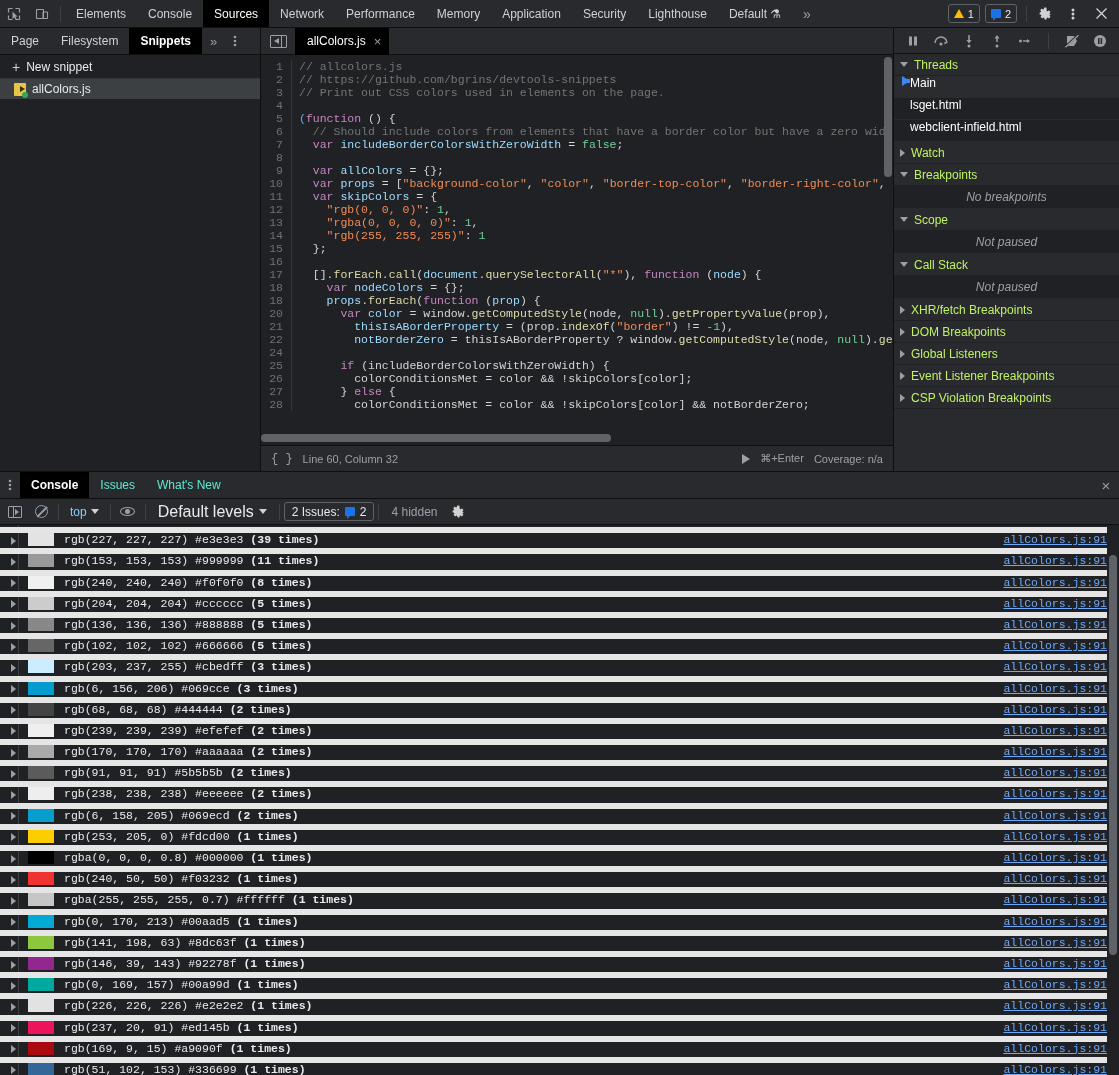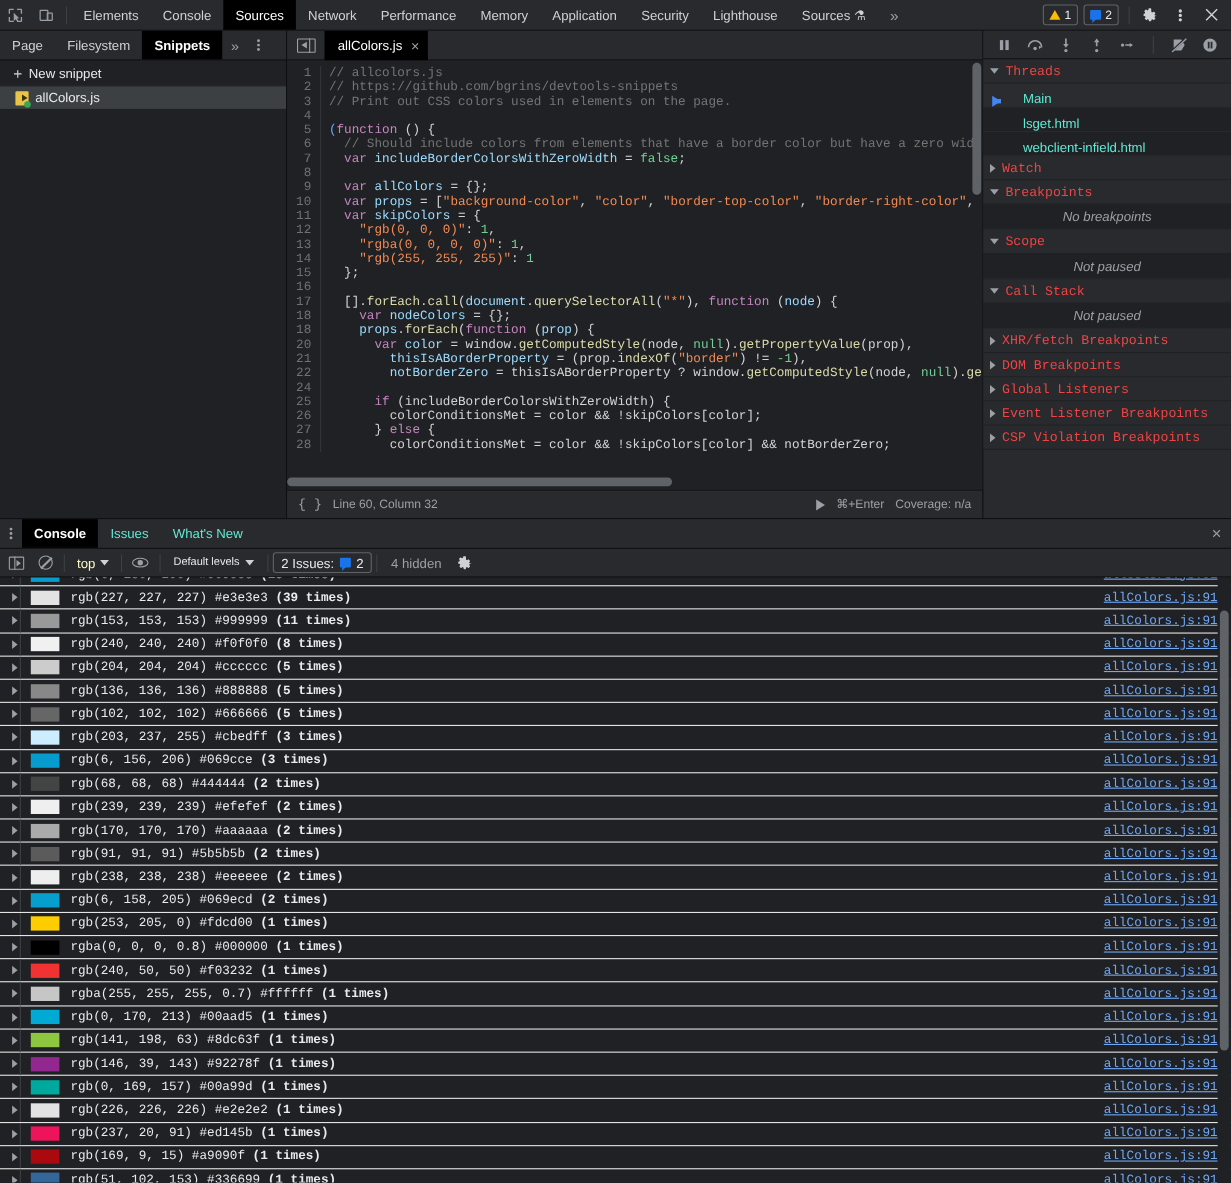--- a/index.html
+++ b/index.html
@@ -138,32 +138,32 @@
   .play-tri { width:0;height:0;border-left:8px solid #9aa0a6;border-top:5px solid transparent;border-bottom:5px solid transparent; }
 
   
   #debug-sidebar { width: 226px; background: #292a2d; border-left: 1px solid #0f0f0f;
                    display:flex; flex-direction: column; }
   #debug-toolbar { height: 26px; display:flex; align-items:center; justify-content:center;
                    gap: 10px; border-bottom: 1px solid #0f0f0f; background:#292a2d; }
   .dbg-btn { width:18px;height:18px;display:flex;align-items:center;justify-content:center;color:#9aa0a6; }
   .sec-header {
     height: 22px; display:flex; align-items:center; gap:6px;
-    padding-left: 6px; font-size: 12px; color: #ef4444;
-    background: #292a2d; border-bottom: 1px solid #202124; font-family: Liberation Mono, monospace;
+    padding-left: 6px; font-size: 12px; color: #bef264;
+    background: #292a2d; border-bottom: 1px solid #202124;
   }
   .tri { width:0;height:0; border-top:4px solid transparent; border-bottom:4px solid transparent;
          border-left:5px solid #9aa0a6; }
   .tri.open { border-left:4px solid transparent; border-right:4px solid transparent;
               border-top:5px solid #9aa0a6; border-bottom:0; }
   .sec-empty { height: 23px; display:flex; align-items:center; justify-content:center;
                font-style: italic; color:#9aa0a6; font-size:12px; background:#202124;
                border-bottom: 1px solid #292a2d; }
-  .thread-row { height: 22px; display:flex; align-items:flex-end; gap:20px;
-                padding-left: 8px; font-size:12px; color:#5eead4; background:#202124;
+  .thread-row { height: 22px; display:flex; align-items:flex-start; gap:0;
+                padding-left: 8px; font-size:12px; color:#ffffff; background:#202124;
                 border-bottom:1px solid #292a2d; }
   .thread-row.sel { background: #2b2c2f; }
   .arrow-blue { width:0;height:0;border-left:8px solid #4285f4;
                 border-top:5px solid transparent;border-bottom:5px solid transparent; position:relative; }
   .arrow-blue:before { content:''; position:absolute; left:-4px; top:-2px; width:4px;height:4px; background:#4285f4; }
 
   
   #drawer { position: absolute; top: 471px; left: 0; width: 1119px; height: 604px;
             background: #202124; border-top: 1px solid #0f0f0f; }
   #drawer-tabbar { height: 27px; background:#292a2d; display:flex; align-items:center;
@@ -178,40 +178,40 @@
                      gap: 0; border-bottom:1px solid #0f0f0f; padding: 0 2px; }
   .ct-btn { width:26px; height:24px; display:flex; align-items:center; justify-content:center; color:#9aa0a6; }
   .sidebar-ic { width:14px;height:12px;border:1px solid #9aa0a6;border-radius:1px;position:relative; }
   .sidebar-ic:before{content:'';position:absolute;left:3.5px;top:-1px;bottom:-1px;width:1px;background:#9aa0a6;}
   .sidebar-ic:after{content:'';position:absolute;left:5.5px;top:2px;border-left:4px solid #9aa0a6;
      border-top:3px solid transparent;border-bottom:3px solid transparent;}
   .ban-ic { width:13px;height:13px;border:1.5px solid #9aa0a6;border-radius:50%;position:relative; }
   .ban-ic:after { content:''; position:absolute; left:-1px; top:4.5px; width:14px; height:1.5px;
       background:#9aa0a6; transform: rotate(-45deg); }
   .ctx-select { display:flex; align-items:center; gap:4px; padding: 0 7px; height:22px;
-                font-size:12px; color:#fef9c3; }
+                font-size:12px; color:#7dd3fc; }
   .caret { width:0;height:0;border-left:4px solid transparent;border-right:4px solid transparent;
            border-top:5px solid #cfd1d3; }
   .eye-ic { width:15px;height:9px;border:1.4px solid #9aa0a6;border-radius:50% 50%;position:relative; }
   .eye-ic:after { content:''; position:absolute; left:4.3px; top:1.3px; width:4.5px; height:4.5px;
       border-radius:50%; background:#9aa0a6; }
   #filter-input { flex:1; height:19px; background:#202124; border:1px solid #3c4043; border-radius:2px;
                   margin: 0 4px 0 2px; padding: 0 6px; color:#9aa0a6; font-size:12px;
                   display:flex; align-items:center; }
   .levels-select { display:flex; align-items:center; gap:5px; padding:0 8px; height:22px;
-                   font-size:10px; color:#e8eaed; white-space:nowrap; }
+                   font-size:16px; color:#e8eaed; white-space:nowrap; }
   .issues-pill { display:flex; align-items:center; gap:5px; height:19px; padding:0 7px;
                  border:1px solid #5f6368; border-radius:3px; font-size:12px; color:#e8eaed; white-space:nowrap; }
   .hidden-lbl { padding: 0 8px; font-size:12px; color:#9aa0a6; white-space:nowrap; }
   .gear-btn { width:26px;height:24px;display:flex;align-items:center;justify-content:center;color:#9aa0a6; }
 
   #console-rows { position:absolute; top:53px; left:0; right:0; bottom:0; overflow:hidden; }
   .log-row {
-    height: 21.2px; display:flex; align-items:center;
-    border-bottom: 1px solid #e5e5e5;
+    height: 21.2px; display:flex; 
+    border-bottom: 6px solid #e5e5e5;
     padding-left: 4px; position: relative;
   }
   .row-tri { width: 18px; display:flex; align-items:center; justify-content:center; }
   .row-tri i { display:block; width:0;height:0;border-top:4px solid transparent;
                border-bottom:4px solid transparent; border-left:5px solid #9aa0a6; }
   .gutter-line { position:absolute; left:18px; top:0; bottom:0; width:1px; background:#3c4043; }
   .swatch { width: 26px; height: 13px; margin-left: 6px; margin-right: 10px; flex:none; }
   .log-text { font-family:"Liberation Mono","DejaVu Sans Mono",monospace; font-size:11.5px; color:#e8eaed; white-space:pre; }
   .log-text b { font-weight: bold; }
   .log-src { position:absolute; right: 12px; font-family:"Liberation Mono","DejaVu Sans Mono",monospace;
@@ -258,21 +258,21 @@
   <div class="main-tab">
       <span>Application</span>
     </div>
   <div class="main-tab">
       <span>Security</span>
     </div>
   <div class="main-tab">
       <span>Lighthouse</span>
     </div>
   <div class="main-tab">
-      <span>Sources ⚗</span>
+      <span>Default ⚗</span>
     </div>
   <div class="main-tab" style="color:#9aa0a6;font-size:14px;">
       <span>»</span>
     </div>
   <div class="tb-right">
     <div class="count-pill">
       <span class="warn-tri"></span>
       <span>1</span>
     </div>
     <div class="count-pill">

